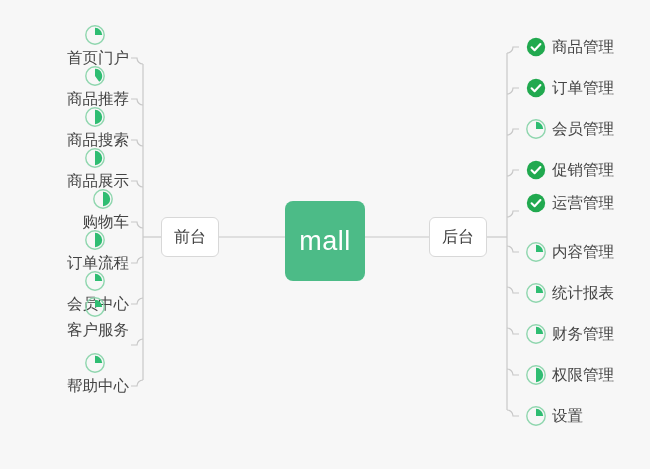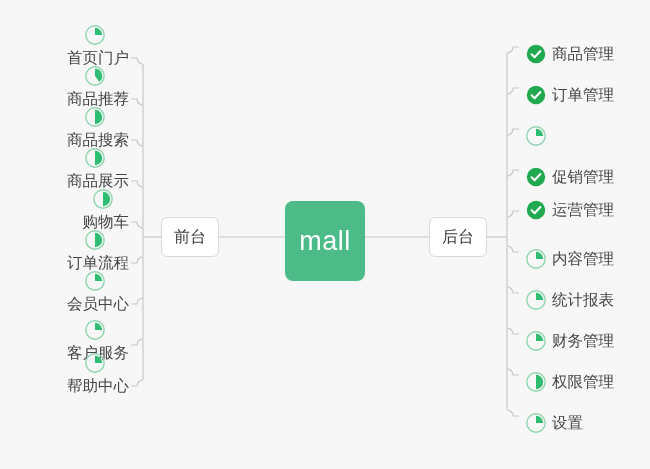--- a/index.html
+++ b/index.html
@@ -81,21 +81,20 @@
     color: #444444;
     white-space: nowrap;
   }
   .leaf-left {
     right: 521px;           
     flex-direction: column;
     justify-content: flex-end;
   }
   .leaf-right {
     left: 526px;
-    margin-top: 7px;
   }
   .leaf .label {
     line-height: 26px;
   }
   .leaf-left .label  { margin-left: 6px; }
   .leaf-right .label { margin-left: 6px; }
 
   
   .status-icon {
     width: 20px;
@@ -207,21 +206,21 @@
       </div>
       <div class="leaf leaf-left" style="top: 291px;">
         <span class="status-icon">
           <svg width="20" height="20" viewBox="0 0 20 20">
             <circle cx="10" cy="10" r="9.2" fill="none" stroke="#8fd6ae" stroke-width="1.4"></circle>
             <path d="M10 10 L10 2.8 A7.2 7.2 0 0 1 17.20 10.00 Z" fill="#2fbd72"></path>
           </svg>
         </span>
         <span class="label">会员中心</span>
       </div>
-      <div class="leaf leaf-left" style="top: 340px;">
+      <div class="leaf leaf-left" style="top: 317px;">
         <span class="status-icon">
           <svg width="20" height="20" viewBox="0 0 20 20">
             <circle cx="10" cy="10" r="9.2" fill="none" stroke="#8fd6ae" stroke-width="1.4"></circle>
             <path d="M10 10 L10 2.8 A7.2 7.2 0 0 1 17.20 10.00 Z" fill="#2fbd72"></path>
           </svg>
         </span>
         <span class="label">客户服务</span>
       </div>
       <div class="leaf leaf-left" style="top: 373px;">
         <span class="status-icon">
@@ -250,20 +249,21 @@
         </span>
         <span class="label">订单管理</span>
       </div>
       <div class="leaf leaf-right" style="top: 116px;">
         <span class="status-icon">
           <svg width="20" height="20" viewBox="0 0 20 20">
             <circle cx="10" cy="10" r="9.2" fill="none" stroke="#8fd6ae" stroke-width="1.4"></circle>
             <path d="M10 10 L10 2.8 A7.2 7.2 0 0 1 17.20 10.00 Z" fill="#2fbd72"></path>
           </svg>
         </span>
+        <span class="label">会员管理</span>
       </div>
       <div class="leaf leaf-right" style="top: 157px;">
         <span class="status-icon">
           <svg width="20" height="20" viewBox="0 0 20 20">
             <circle cx="10" cy="10" r="9.2" fill="#21a94f"></circle>
             <path d="M5.6 10.3 L8.6 13.2 L14.4 7.0" fill="none" stroke="#ffffff" stroke-width="2.1" stroke-linecap="round" stroke-linejoin="round"></path>
           </svg>
         </span>
         <span class="label">促销管理</span>
       </div>

